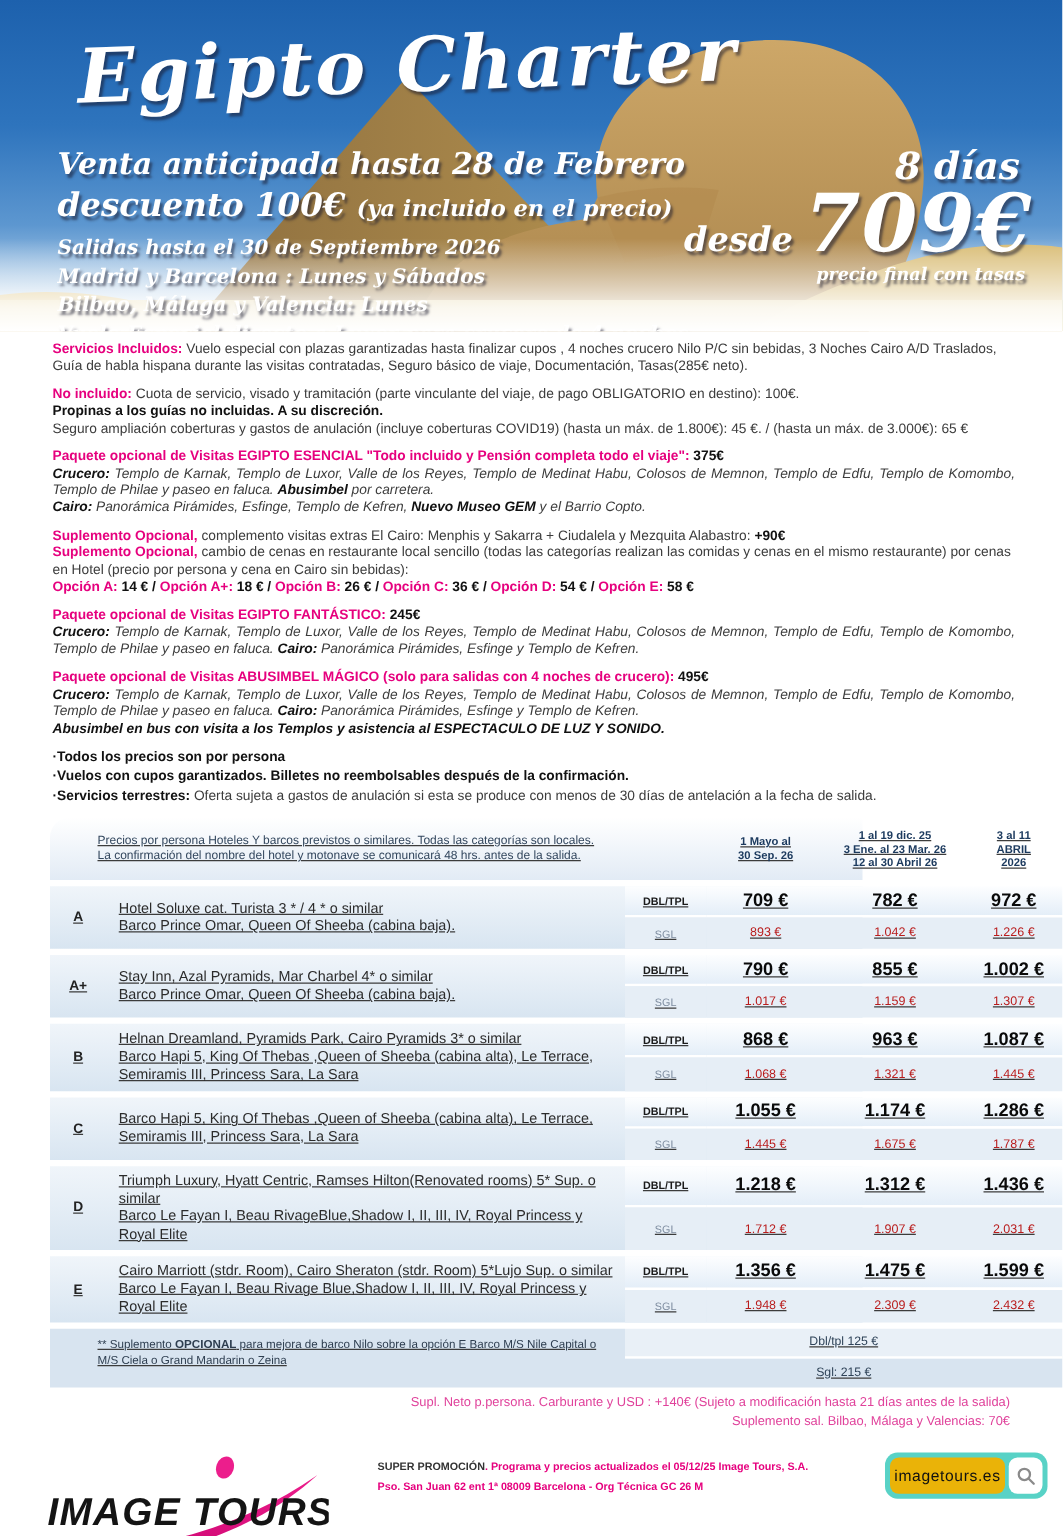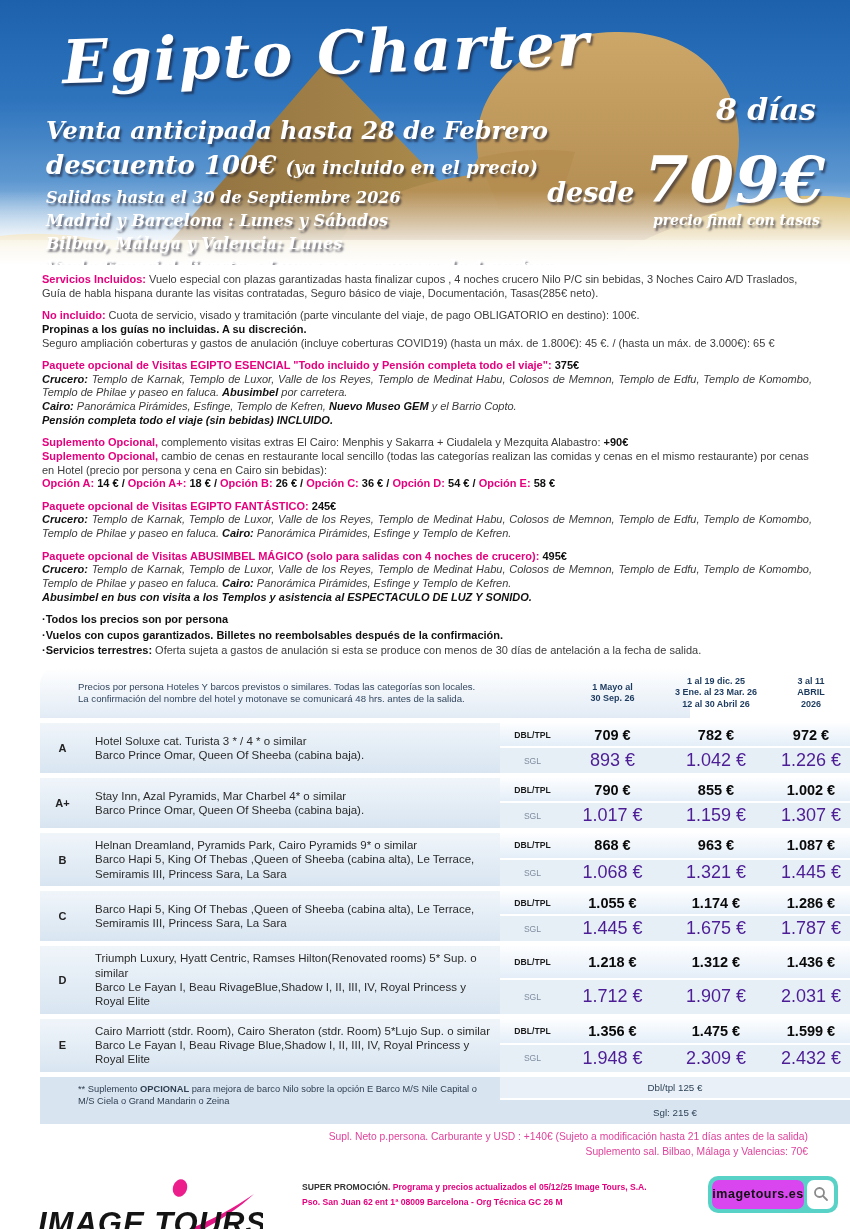--- a/index.html
+++ b/index.html
@@ -23,39 +23,39 @@
   .hero .fade{position:absolute;inset:0;background:linear-gradient(180deg,rgba(255,255,255,0) 72%,rgba(255,255,255,.85) 93%,#fff 100%);}
   .hero .txt{position:absolute;color:#fff;z-index:3;
     font-family:"DejaVu Serif","Liberation Serif",serif;font-style:italic;font-weight:bold;
     text-shadow:2px 3px 2px rgba(25,25,45,.55);white-space:nowrap;}
   .t-title{left:62px;top:18px;font-size:60px;letter-spacing:2px;transform:rotate(-2deg);}
   .t-promo1{left:46px;top:116px;font-size:24px;}
   .t-promo2{left:46px;top:150px;font-size:26px;}
   .t-promo2 .small{font-size:18px;font-weight:bold;}
   .t-lines{left:46px;top:186px;font-size:16px;line-height:23px;}
   .t-lines span{display:block;}
-  .t-days{right:34px;top:92px;font-size:30px;}
+  .t-days{right:34px;top:116px;font-size:30px;}
   .t-price{right:24px;top:142px;font-size:27px;}
   .t-price .big{font-size:64px;letter-spacing:1px;}
   .t-pricenote{right:30px;top:212px;font-size:14px;}
 
   
   .content{padding:8px 38px 0 42px;font-size:11px;line-height:1.24;}
   .sec{margin-bottom:9px;}
   .pink{color:var(--accent-pink);font-weight:bold;}
   .blk{color:#111;font-weight:bold;}
   .just{text-align:justify;}
   .ital{font-style:italic;}
   .bital{font-style:italic;font-weight:bold;color:#111;}
   .opt:not(:last-child)::after{content:" / ";color:#111;font-weight:bold;}
   .bullets div{font-weight:bold;color:#111;margin-bottom:2px;}
   .bullets .mix{font-weight:normal;color:#3c3c3c;}
 
   
-  .ptable{margin:10px 0 0 40px;width:650px;font-size:11.5px;}
+  .ptable{margin:10px 0 0 40px;width:650px;font-size:11.5px;text-decoration:underline;}
   .thead{
     display:grid;grid-template-columns:460px 65px 95px 112px 78px;
     background:linear-gradient(180deg,#ffffff,#e2ebf5);
     border-top-left-radius:16px;min-height:50px;align-items:center;margin-bottom:5px;
   }
   .thead .note{padding:6px 8px 6px 38px;color:#33475e;font-size:9.6px;line-height:1.3;}
   .thead .dcol{color:#1c3a5e;font-weight:bold;font-size:9px;text-align:center;line-height:1.25;}
   .thead .dcol span{display:block;}
   .trow{
     display:grid;grid-template-columns:45px 415px 65px 95px 112px 78px;
@@ -64,21 +64,21 @@
   }
   .tcat{grid-row:1/3;grid-column:1;display:flex;align-items:center;justify-content:center;
     font-weight:bold;color:#222;font-size:11px;}
   .tdesc{grid-row:1/3;grid-column:2;padding:5px 10px;display:flex;flex-direction:column;justify-content:center;color:#2b2b2b;}
   .tdesc span{display:block;line-height:1.25;}
   .ttype{display:flex;align-items:center;justify-content:center;font-size:8.6px;}
   .ttype.dbl{font-weight:bold;color:#1b1b1b;background:linear-gradient(180deg,#fdfeff,#e4eef8);border-bottom:2px solid #fff;}
   .ttype.sgl{color:#7e8da0;background:#e6eef6;}
   .tprice{display:flex;align-items:center;justify-content:center;}
   .tprice.dbl{font-weight:bold;color:#0a0a0a;font-size:14.5px;background:linear-gradient(180deg,#fdfeff,#e4eef8);border-bottom:2px solid #fff;}
-  .tprice.sgl{color:#4c1d95;font-size:18px;background:#e6eef6;}
+  .tprice.sgl{color:#b91c1c;font-size:10px;background:#e6eef6;}
   .tfoot{display:grid;grid-template-columns:460px 350px;grid-template-rows:1fr 1fr;min-height:46px;}
   .tfoot .fnote{grid-row:1/3;background:#d8e4f0;color:#2e3e50;font-size:9.3px;line-height:1.35;
     padding:6px 14px 16px 38px;display:flex;align-items:center;}
   .tfoot .fdbl,.tfoot .fsgl{display:flex;align-items:center;justify-content:center;color:#2f4358;font-size:9.8px;}
   .tfoot .fdbl{background:#e9f0f7;border-bottom:2px solid #fff;}
   .tfoot .fsgl{background:#d8e4f0;}
 
   .supl-lines{margin:6px 42px 0 0;text-align:right;color:#e0429b;font-size:10.3px;line-height:1.45;}
 
   
@@ -86,22 +86,22 @@
   .logo{position:absolute;left:28px;top:10px;width:235px;height:92px;}
   .ftext{position:absolute;left:268px;top:14px;width:430px;font-size:8.6px;line-height:1.25;margin-left:34px;}
   .ftext .row{margin-bottom:5px;}
   .fbold{font-weight:bold;color:#333;}
   .fpink{color:var(--accent-pink);font-weight:bold;}
   .search-pill{
     position:absolute;right:12px;top:8px;width:130px;height:37px;background:var(--teal);
     border-radius:10px;display:flex;align-items:center;padding:4px;cursor:pointer;
   }
   .search-pill .lbl{
-    background:#d946ef;border-radius:7px;height:29px;flex:1;display:flex;align-items:center;justify-content:center;
-    font-weight:bold;color:#111;font-size:12.5px;letter-spacing:.5px;
+    background:#eab308;border-radius:7px;height:29px;flex:1;display:flex;align-items:center;justify-content:center;
+    font-weight:normal;color:#111;font-size:12.5px;letter-spacing:.5px;
   }
   .search-pill .mag{width:27px;height:29px;background:#fff;border-radius:7px;margin-left:3px;
     display:flex;align-items:center;justify-content:center;}
 </style>
 </head>
 <body>
 
 <div class="hero">
   <svg class="scene" viewBox="0 0 850 265" preserveAspectRatio="none">
     <defs>
@@ -156,21 +156,20 @@
   </div>
 
   <div class="sec">
     <div><span class="pink">Paquete opcional de Visitas EGIPTO ESENCIAL "Todo incluido y Pensión completa todo el viaje": </span><span class="blk">375€</span></div>
     <div class="just ital">
       <span class="bital">Crucero: </span><span>Templo de Karnak, Templo de Luxor,  Valle de los Reyes, Templo de Medinat Habu, Colosos de Memnon, Templo de Edfu, Templo de Komombo, Templo de Philae y paseo en faluca. </span><span class="bital">Abusimbel</span><span> por carretera.</span>
     </div>
     <div class="ital">
       <span class="bital">Cairo: </span><span>Panorámica Pirámides, Esfinge, Templo de Kefren, </span><span class="bital">Nuevo Museo GEM</span><span> y el Barrio Copto.</span>
     </div>
-    <div class="bital">Pensión completa todo el viaje (sin bebidas) INCLUIDO.</div>
   </div>
 
   <div class="sec">
     <div><span class="pink">Suplemento Opcional,</span><span> complemento visitas extras El Cairo: Menphis y Sakarra + Ciudalela y Mezquita Alabastro: </span><span class="blk">+90€</span></div>
     <div><span class="pink">Suplemento Opcional,</span><span> cambio de cenas en restaurante local sencillo (todas las categorías realizan las comidas y cenas en el mismo restaurante) por cenas en Hotel (precio por persona  y cena en Cairo sin bebidas):</span></div>
     <div>
       <span class="opt"><span class="pink">Opción A: </span><span class="blk">14 €</span></span><span class="opt"><span class="pink">Opción A+:  </span><span class="blk">18 €</span></span><span class="opt"><span class="pink">Opción B: </span><span class="blk">26 €</span></span><span class="opt"><span class="pink">Opción C: </span><span class="blk">36 €</span></span><span class="opt"><span class="pink">Opción D: </span><span class="blk">54 €</span></span><span class="opt"><span class="pink">Opción E: </span><span class="blk">58 €</span></span>
     </div>
   </div>
 
@@ -247,21 +246,21 @@
     <div class="tprice dbl">1.002 €</div>
     <div class="ttype sgl">SGL</div>
     <div class="tprice sgl">1.017 €</div>
     <div class="tprice sgl">1.159 €</div>
     <div class="tprice sgl">1.307 €</div>
   </div>
 
   <div class="trow">
     <div class="tcat">B</div>
     <div class="tdesc">
-      <span>Helnan Dreamland, Pyramids Park, Cairo Pyramids 9* o similar</span>
+      <span>Helnan Dreamland, Pyramids Park, Cairo Pyramids 3* o similar</span>
       <span>Barco Hapi 5, King Of Thebas ,Queen of Sheeba (cabina alta), Le Terrace, Semiramis III, Princess Sara, La Sara</span>
     </div>
     <div class="ttype dbl">DBL/TPL</div>
     <div class="tprice dbl">868 €</div>
     <div class="tprice dbl">963 €</div>
     <div class="tprice dbl">1.087 €</div>
     <div class="ttype sgl">SGL</div>
     <div class="tprice sgl">1.068 €</div>
     <div class="tprice sgl">1.321 €</div>
     <div class="tprice sgl">1.445 €</div>

